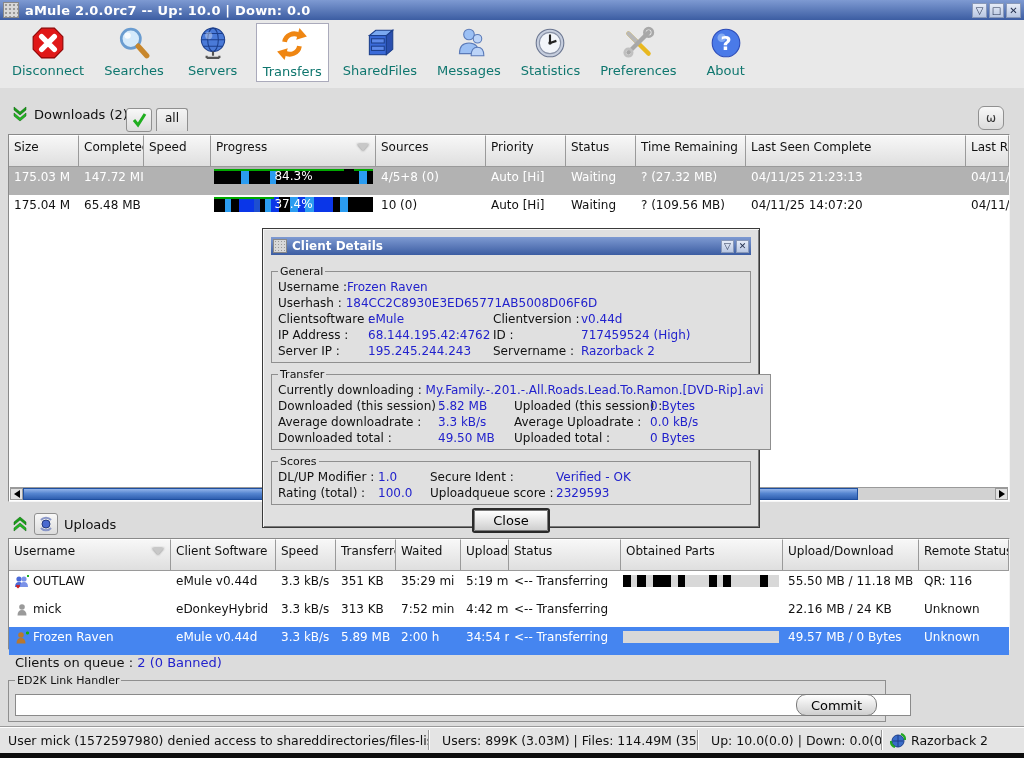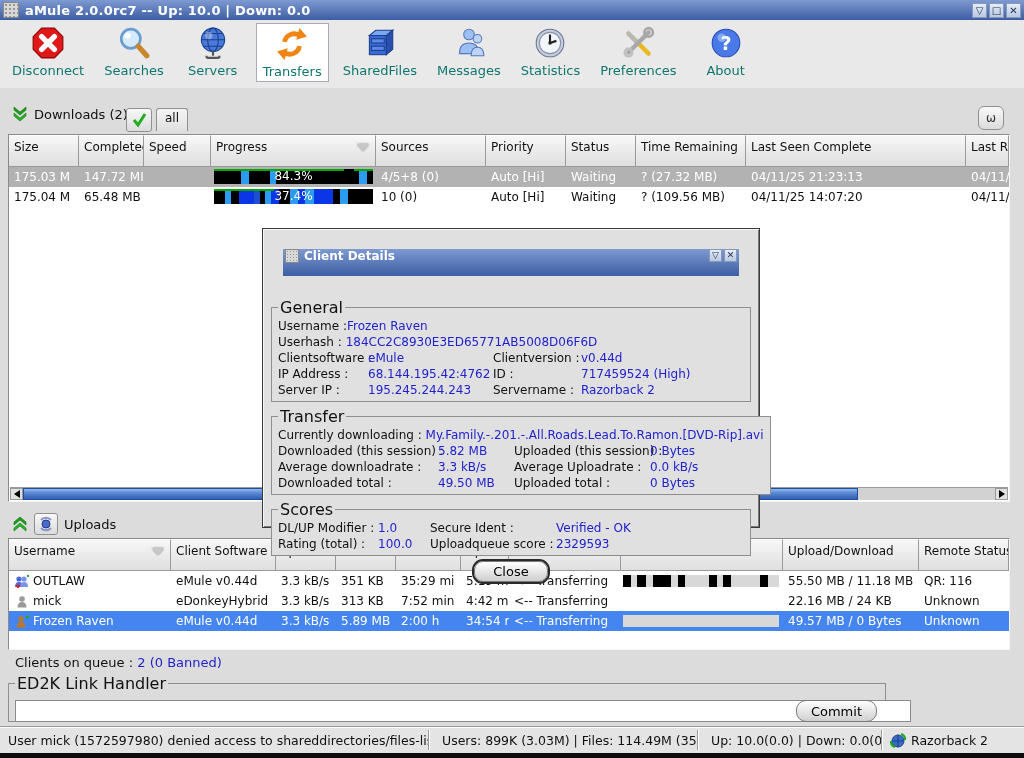--- a/index.html
+++ b/index.html
@@ -25,21 +25,21 @@
   .tbtn .lab{font-size:13px;color:#0f766e;margin-top:3px;white-space:nowrap}
   .tbtn.active{background:#fff;border:1px solid #aab;box-sizing:border-box}
   .ticon{width:34px;height:34px;display:block}
   
   .panel{position:absolute;background:#fff;border:1px solid;border-color:#8a8a8a #f6f6f6 #f6f6f6 #8a8a8a;box-sizing:border-box}
   .hrow{display:grid;height:32px;background:linear-gradient(#f8f8f8,#dedede)}
   .hcell{border-right:1px solid #9a9a9a;border-bottom:1px solid #9a9a9a;border-top:1px solid #fff;
     padding:0 5px;line-height:22px;white-space:nowrap;overflow:hidden;position:relative;cursor:pointer;box-sizing:border-box}
   .sortarr{position:absolute;right:6px;top:8px;width:0;height:0;border-left:6px solid transparent;
     border-right:6px solid transparent;border-top:7px solid #c8c8c8;filter:drop-shadow(0 0 1px #777)}
-  .drow{display:grid;height:20px;line-height:20px;white-space:nowrap}
+  .drow{display:grid;height:28px;line-height:20px;white-space:nowrap}
   .dcell{padding:0 5px;overflow:hidden;box-sizing:border-box}
   .grid-dl{grid-template-columns:70px 65px 67px 165px 110px 80px 70px 110px 220px 1fr}
   .grid-ul{grid-template-columns:162px 105px 60px 60px 65px 48px 112px 162px 136px 1fr}
   .sel-gray{background:#b2b2b2;color:#fff}
   .sel-blue{background:#4585f0;color:#fff}
   
   .capt{position:absolute;display:flex;align-items:center;gap:6px;color:#111;font-size:13px}
   .tab{background:linear-gradient(#f4f4f4,#e0e0e0);border:1px solid #909090;border-bottom:none;
     border-radius:3px 3px 0 0;padding:2px 8px;cursor:pointer}
   .sqbtn{background:linear-gradient(#f8f8f8,#dcdcdc);border:1px solid #909090;border-radius:3px;
@@ -59,38 +59,38 @@
   .hscroll{position:absolute;left:1px;right:1px;bottom:1px;height:13px;background:#d2d2d2;border-top:1px solid #9a9a9a;box-sizing:border-box}
   .sbtn{position:absolute;top:0;width:13px;height:12px;background:#e2e2e2;border:1px solid #9a9a9a;box-sizing:border-box;
     display:flex;align-items:center;justify-content:center;cursor:pointer}
   .tri-l{width:0;height:0;border-top:4px solid transparent;border-bottom:4px solid transparent;border-right:6px solid #000}
   .tri-r{width:0;height:0;border-top:4px solid transparent;border-bottom:4px solid transparent;border-left:6px solid #000}
   .sthumb{position:absolute;top:0;height:12px;background:linear-gradient(#93b4ea,#5585d0 45%,#2f5fb0);border:1px solid #1f4f9f;box-sizing:border-box;cursor:grab}
   
   .dialog{position:absolute;left:262px;top:228px;width:498px;height:300px;z-index:20;
     border:1px solid #3a3a3a;background:#e0e0e0;box-sizing:border-box;
     box-shadow:inset 1px 1px 0 #f6f6f6,inset -1px -1px 0 #7a7a7a}
-  .dtitle{height:27px;margin:20px;background:linear-gradient(#7e9ad2,#3c5da2);display:flex;}
+  .dtitle{height:18px;margin:8px;background:linear-gradient(#7e9ad2,#3c5da2);display:flex;align-items:center}
   .dtitle .wicon{width:12px;height:12px;margin:0 5px 0 2px;background:#d8d8d8;border:1px solid #888;
     background-image:radial-gradient(#999 1px,transparent 1px);background-size:3px 3px}
   .dtitle .dtext{color:#fff;font-weight:bold;font-size:12px}
   .dbtn{width:13px;height:13px;background:linear-gradient(#e6ecf8,#b9c7e2);border:1px solid #8898b8;
     color:#23304e;font-size:9px;line-height:11px;text-align:center;box-sizing:border-box;cursor:pointer}
   .dbody{padding:2px 8px 0}
   fieldset{border:1px solid #8f8f8f;margin:0 0 5px;padding:1px 6px 3px;background:#e0e0e0}
-  legend{font-size:16px;padding:0 2px}
+  legend{font-size:11px;padding:0 2px}
   .frow{line-height:16px;white-space:nowrap;overflow:hidden}
   .g4{display:grid;grid-template-columns:90px 125px 88px auto;line-height:16px;white-space:nowrap}
   .t4{display:grid;grid-template-columns:160px 76px 136px auto;line-height:16px;white-space:nowrap}
   .s4{display:grid;grid-template-columns:100px 52px 126px auto;line-height:16px;white-space:nowrap}
   .val{color:#2222cc}
   .closerow{text-align:center;margin-top:3px}
   .btn{background:linear-gradient(#ffffff,#cfcfcf);border:1px solid #7a7a7a;border-radius:10px;
     font-size:13px;padding:2px 18px;cursor:pointer;font-family:inherit}
-  .btn.default{box-shadow:0 0 0 2px #2a2a2a;border-radius:9px}
+  .btn.default{box-shadow:0 0 0 2px #2a2a2a;border-radius:1px}
   
   .queue{position:absolute;left:15px;top:655px;font-size:13px}
   .ed2k{position:absolute;left:8px;top:674px;width:878px;height:48px;box-sizing:border-box}
   .ed2k fieldset{height:100%;box-sizing:border-box;background:transparent;margin:0;border:1px solid #8f8f8f;position:relative}
   .ed2k input{position:absolute;left:6px;top:7px;width:896px;height:22px;border:1px solid #8a8a8a;
     box-sizing:border-box;background:#fff;font-family:inherit;font-size:12px;padding:0 4px}
   .ed2k .btn{position:absolute;right:8px;top:7px;height:22px;padding:1px 14px}
   .statusbar{position:absolute;left:0;top:726px;width:1024px;height:27px;background:#e4e4e4;
     border-top:1px solid #9a9a9a;box-shadow:inset 0 1px 0 #fff;display:flex;align-items:center;box-sizing:border-box;font-size:12.5px}
   .sseg{display:flex;align-items:center;gap:5px;padding:0 8px;height:20px;white-space:nowrap;overflow:hidden}

